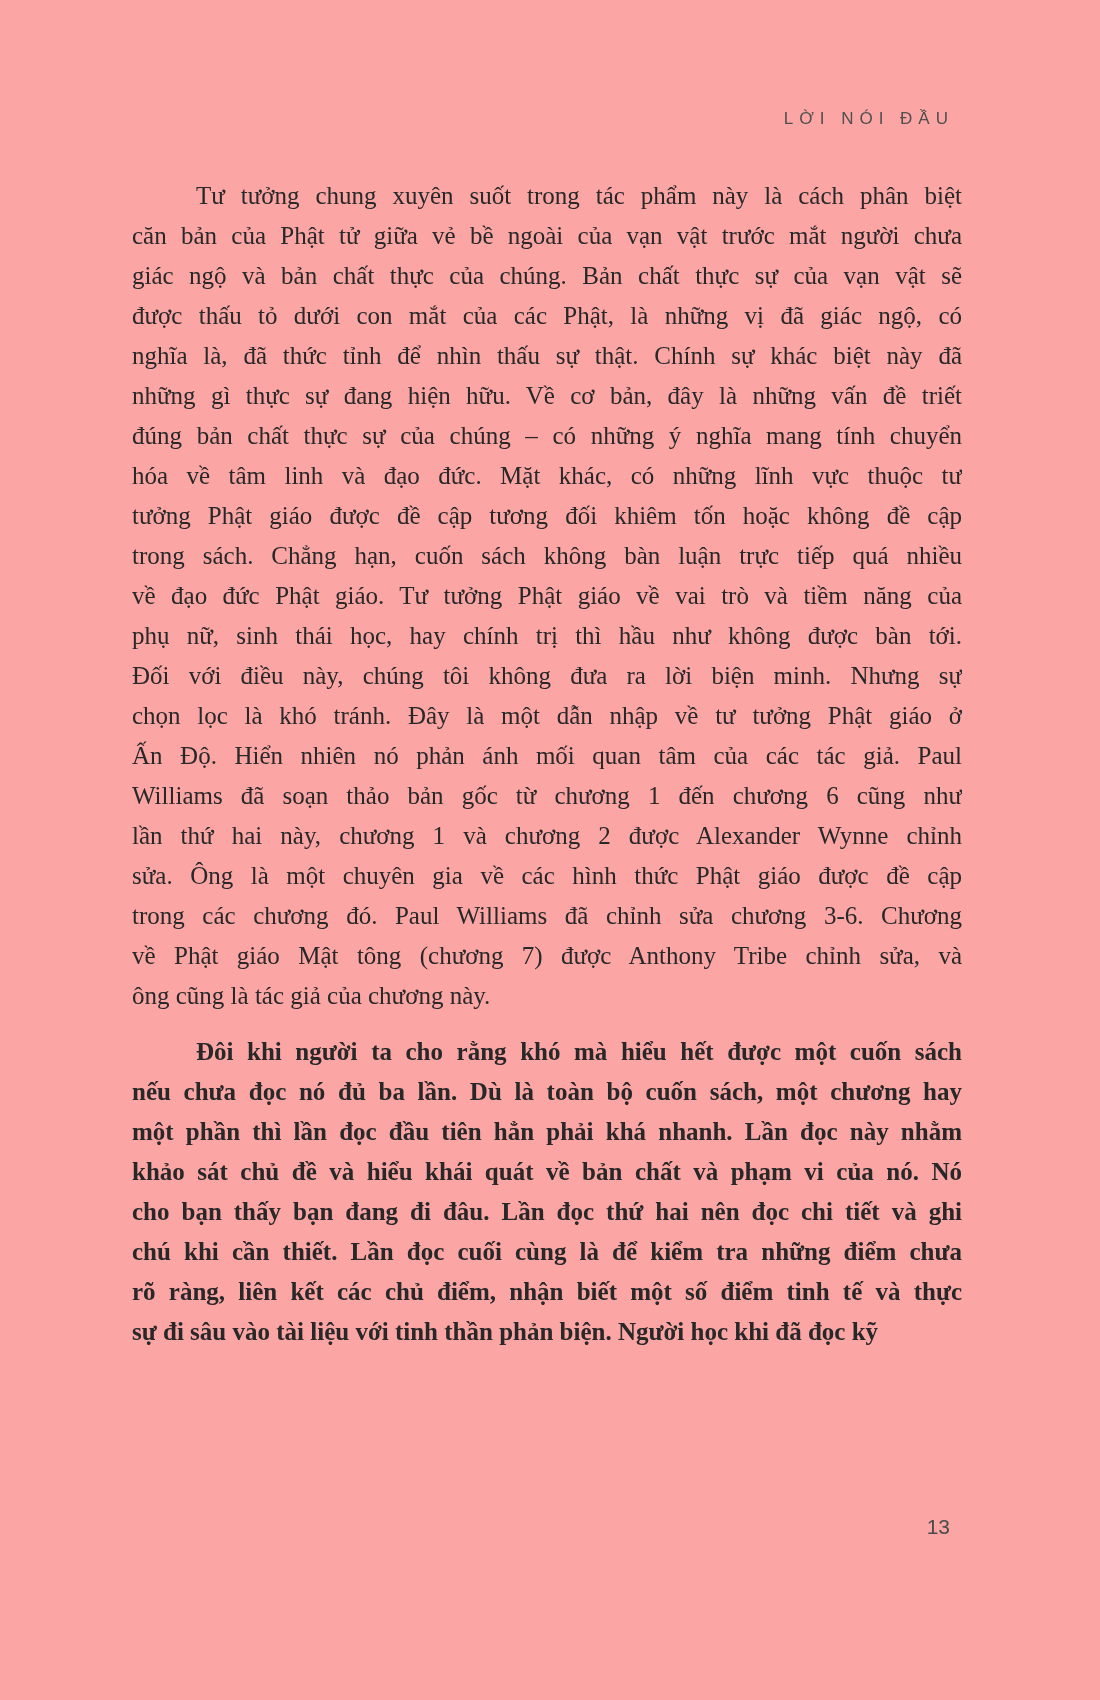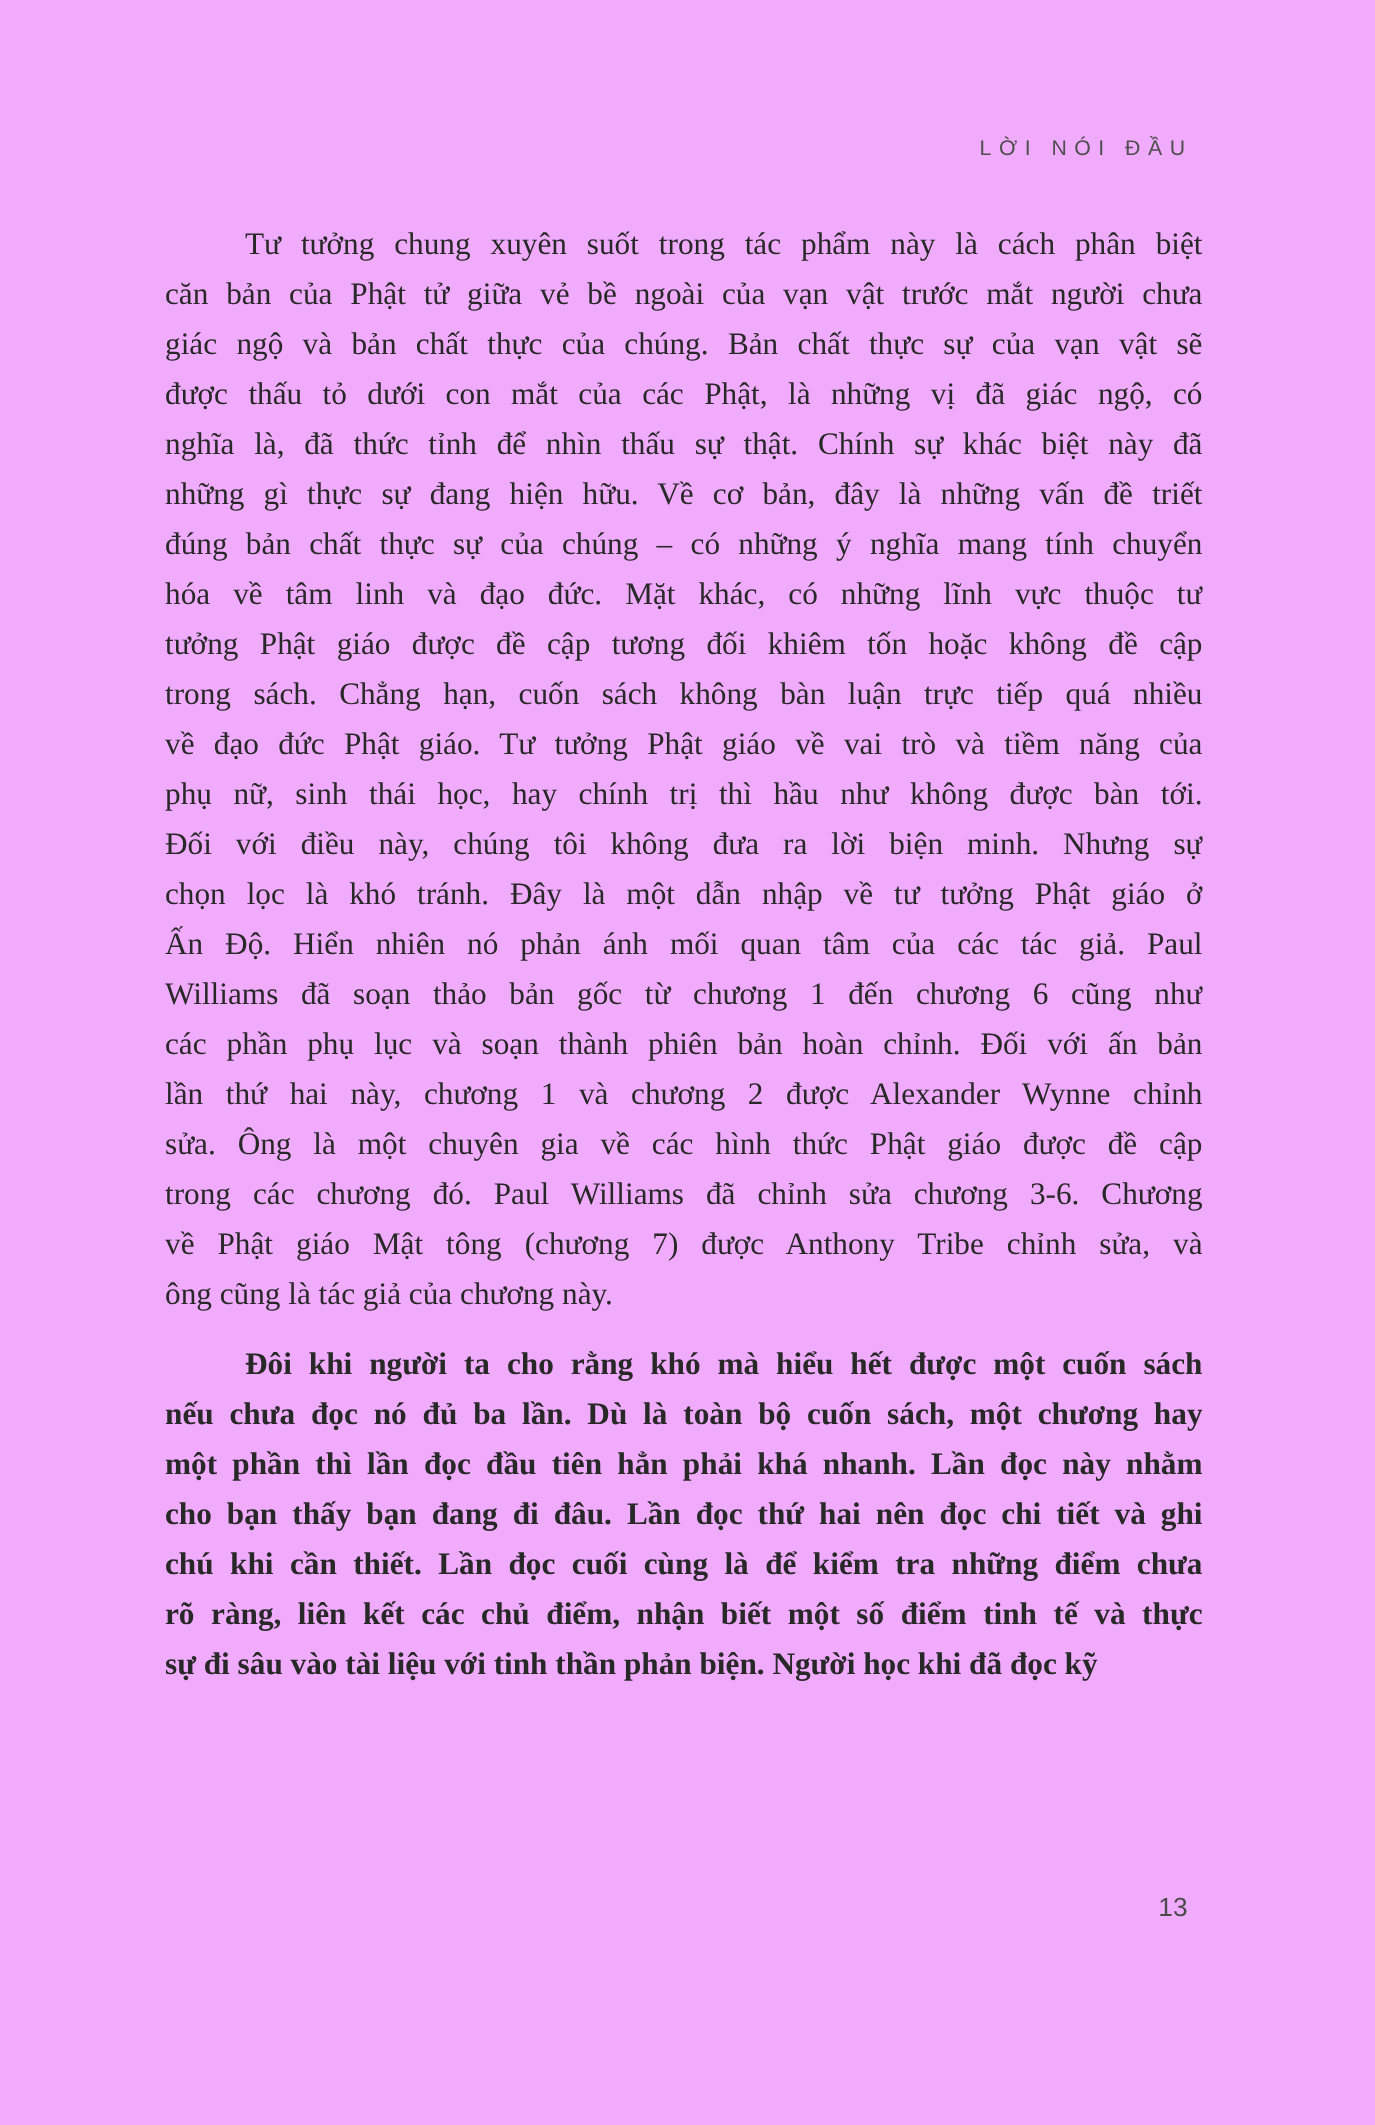--- a/index.html
+++ b/index.html
@@ -10,21 +10,21 @@
   body {
     width: 1100px;
     height: 1700px;
     position: relative;
     overflow: hidden;
     font-family: "Liberation Serif", "DejaVu Serif", serif;
   }
   .page {
     position: absolute;
     inset: 0;
-    background: #f0abfc;
+    background: #fca5a5;
   }
   .running-head {
     position: absolute;
     top: 109px;
     right: 146px;
     font-family: "Liberation Sans", "DejaVu Sans", sans-serif;
     font-size: 17px;
     font-weight: 400;
     letter-spacing: 6px;
     color: #4f4f4f;
@@ -90,32 +90,32 @@
       <div class="line">đúng bản chất thực sự của chúng – có những ý nghĩa mang tính chuyển</div>
       <div class="line">hóa về tâm linh và đạo đức. Mặt khác, có những lĩnh vực thuộc tư</div>
       <div class="line">tưởng Phật giáo được đề cập tương đối khiêm tốn hoặc không đề cập</div>
       <div class="line">trong sách. Chẳng hạn, cuốn sách không bàn luận trực tiếp quá nhiều</div>
       <div class="line">về đạo đức Phật giáo. Tư tưởng Phật giáo về vai trò và tiềm năng của</div>
       <div class="line">phụ nữ, sinh thái học, hay chính trị thì hầu như không được bàn tới.</div>
       <div class="line">Đối với điều này, chúng tôi không đưa ra lời biện minh. Nhưng sự</div>
       <div class="line">chọn lọc là khó tránh. Đây là một dẫn nhập về tư tưởng Phật giáo ở</div>
       <div class="line">Ấn Độ. Hiển nhiên nó phản ánh mối quan tâm của các tác giả. Paul</div>
       <div class="line">Williams đã soạn thảo bản gốc từ chương 1 đến chương 6 cũng như</div>
-      <div class="line">các phần phụ lục và soạn thành phiên bản hoàn chỉnh. Đối với ấn bản</div>
       <div class="line">lần thứ hai này, chương 1 và chương 2 được Alexander Wynne chỉnh</div>
       <div class="line">sửa. Ông là một chuyên gia về các hình thức Phật giáo được đề cập</div>
       <div class="line">trong các chương đó. Paul Williams đã chỉnh sửa chương 3-6. Chương</div>
       <div class="line">về Phật giáo Mật tông (chương 7) được Anthony Tribe chỉnh sửa, và</div>
       <div class="line last">ông cũng là tác giả của chương này.</div>
     </div>
 
     <div class="para">
       <div class="line indent">Đôi khi người ta cho rằng khó mà hiểu hết được một cuốn sách</div>
       <div class="line">nếu chưa đọc nó đủ ba lần. Dù là toàn bộ cuốn sách, một chương hay</div>
       <div class="line">một phần thì lần đọc đầu tiên hẳn phải khá nhanh. Lần đọc này nhằm</div>
+      <div class="line">khảo sát chủ đề và hiểu khái quát về bản chất và phạm vi của nó. Nó</div>
       <div class="line">cho bạn thấy bạn đang đi đâu. Lần đọc thứ hai nên đọc chi tiết và ghi</div>
       <div class="line">chú khi cần thiết. Lần đọc cuối cùng là để kiểm tra những điểm chưa</div>
       <div class="line">rõ ràng, liên kết các chủ điểm, nhận biết một số điểm tinh tế và thực</div>
       <div class="line last">sự đi sâu vào tài liệu với tinh thần phản biện. Người học khi đã đọc kỹ</div>
     </div>
 
   </div>
 
   <div class="folio">13</div>
 

